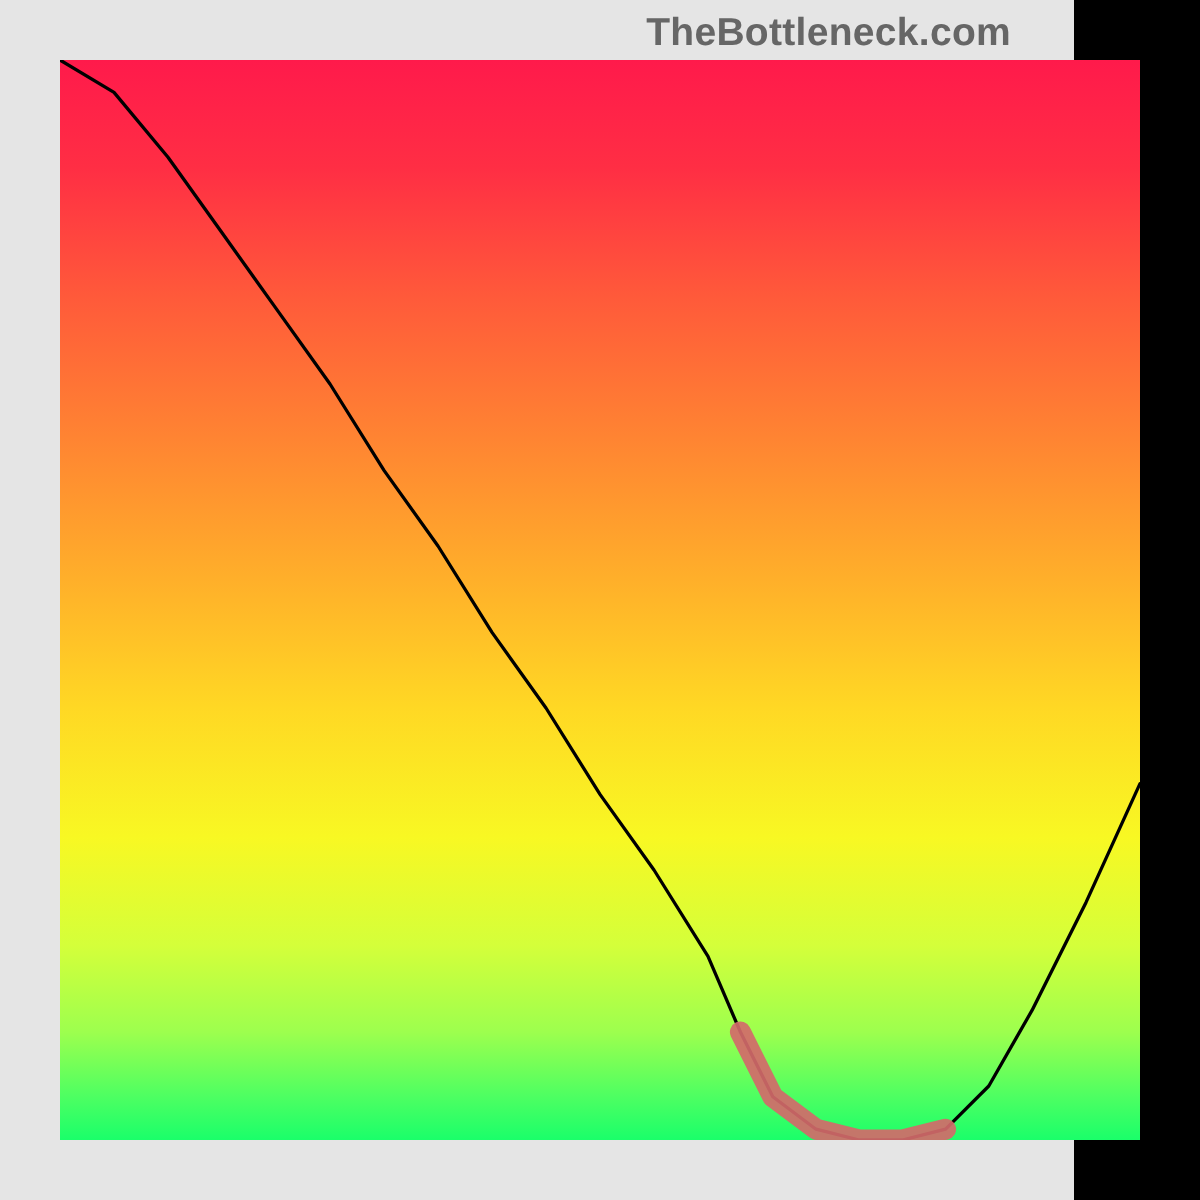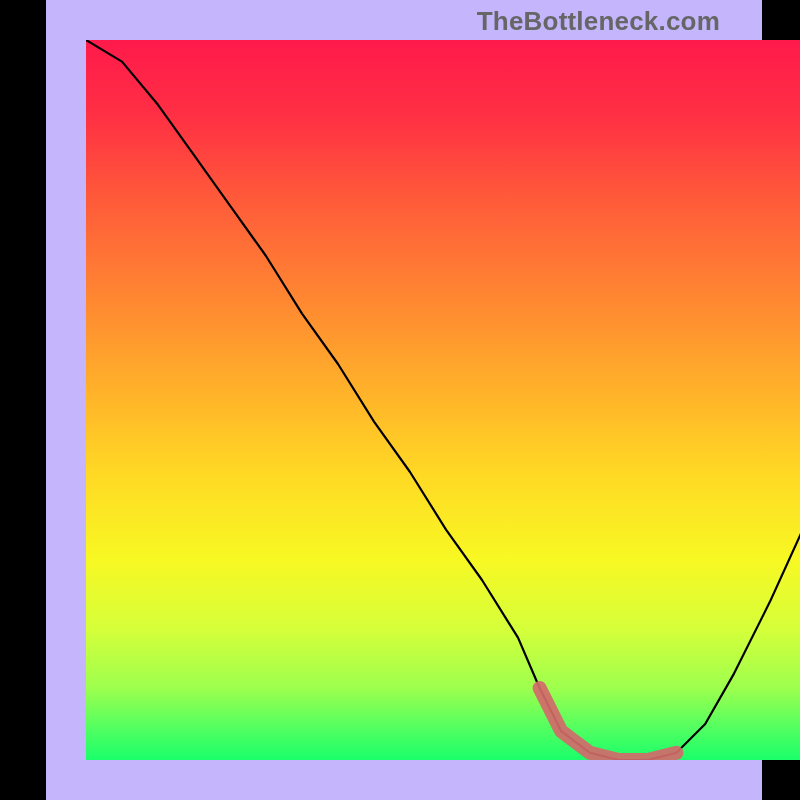--- a/index.html
+++ b/index.html
@@ -8,22 +8,21 @@
     width: 800px;
     height: 800px;
     background: #000;
     font-family: Arial, Helvetica, sans-serif;
     overflow: hidden;
   }
   .stage {
     position: relative;
     width: 716px;
     height: 800px;
-    background: #c4b5fd;
-    margin-left: 46px;
+    background: #e5e5e5;
   }
   .plot-area {
     position: absolute;
     left: 40px;
     top: 40px;
     width: 720px;
     height: 720px;
     overflow: hidden;
   }
   .gradient {

